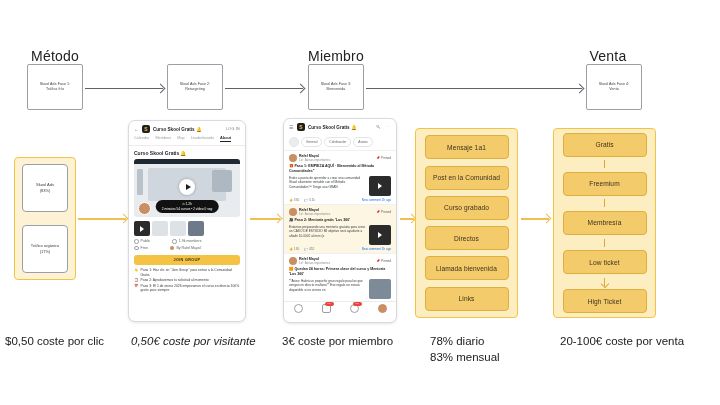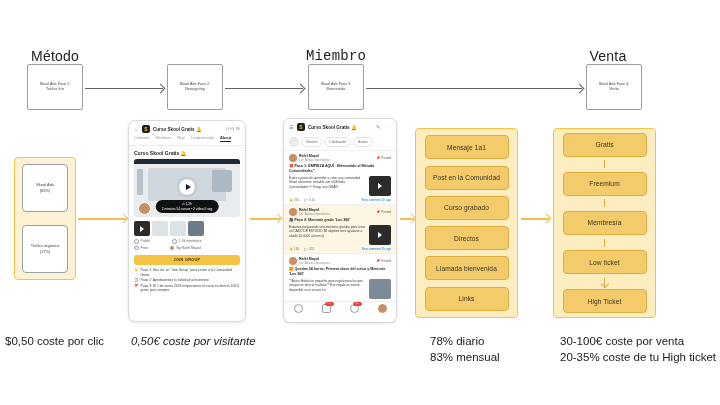--- a/index.html
+++ b/index.html
@@ -182,21 +182,21 @@
     <div class="l2">Tráfico frío</div>
   </div>
   <div class="conn" style="left:85px;top:88px;width:78px;"></div>
 
   <div class="stage-box" style="left:167px;top:64px;">
     <div class="l1">Skool Ads Fase 2:</div>
     <div class="l2">Retargeting</div>
   </div>
   <div class="conn" style="left:225px;top:88px;width:78px;"></div>
 
-  <div class="stage-title" style="left:300px;top:48px;width:72px;font-family:Liberation Mono, monospace;">Miembro</div>
+  <div class="stage-title" style="left:300px;top:48px;width:72px;">Miembro</div>
   <div class="stage-box" style="left:308px;top:64px;">
     <div class="l1">Skool Ads Fase 3:</div>
     <div class="l2">Bienvenida</div>
   </div>
   <div class="conn" style="left:366px;top:88px;width:216px;"></div>
 
   <div class="stage-title" style="left:578px;top:48px;width:60px;">Venta</div>
   <div class="stage-box" style="left:586px;top:64px;">
     <div class="l1">Skool Ads Fase 4:</div>
     <div class="l2">Venta</div>
@@ -398,18 +398,18 @@
     <div class="vlink"></div>
     <div class="ychip">Membresía</div>
     <div class="vlink"></div>
     <div class="ychip">Low ticket</div>
     <div class="vlink arrow"></div>
     <div class="ychip">High Ticket</div>
   </div>
 
   <div class="cap" style="left:5px;top:333px;">$0,50 coste por clic</div>
   <div class="cap" style="left:131px;top:333px;font-style:italic;">0,50€ coste por visitante</div>
+  <div class="cap" style="left:282px;top:333px;">3€ coste por miembro</div>
   <div class="cap" style="left:430px;top:333px;">78% diario</div>
   <div class="cap" style="left:430px;top:349px;">83% mensual</div>
-  <div class="cap" style="left:560px;top:333px;">30-100€ coste por venta</div>
-  <div class="cap" style="left:560px;top:349px;">20-35% coste de tu High ticket</div>
+  <div class="cap" style="left:560px;top:333px;">20-100€ coste por venta</div>
 
 </div>
 
 </body></html>

